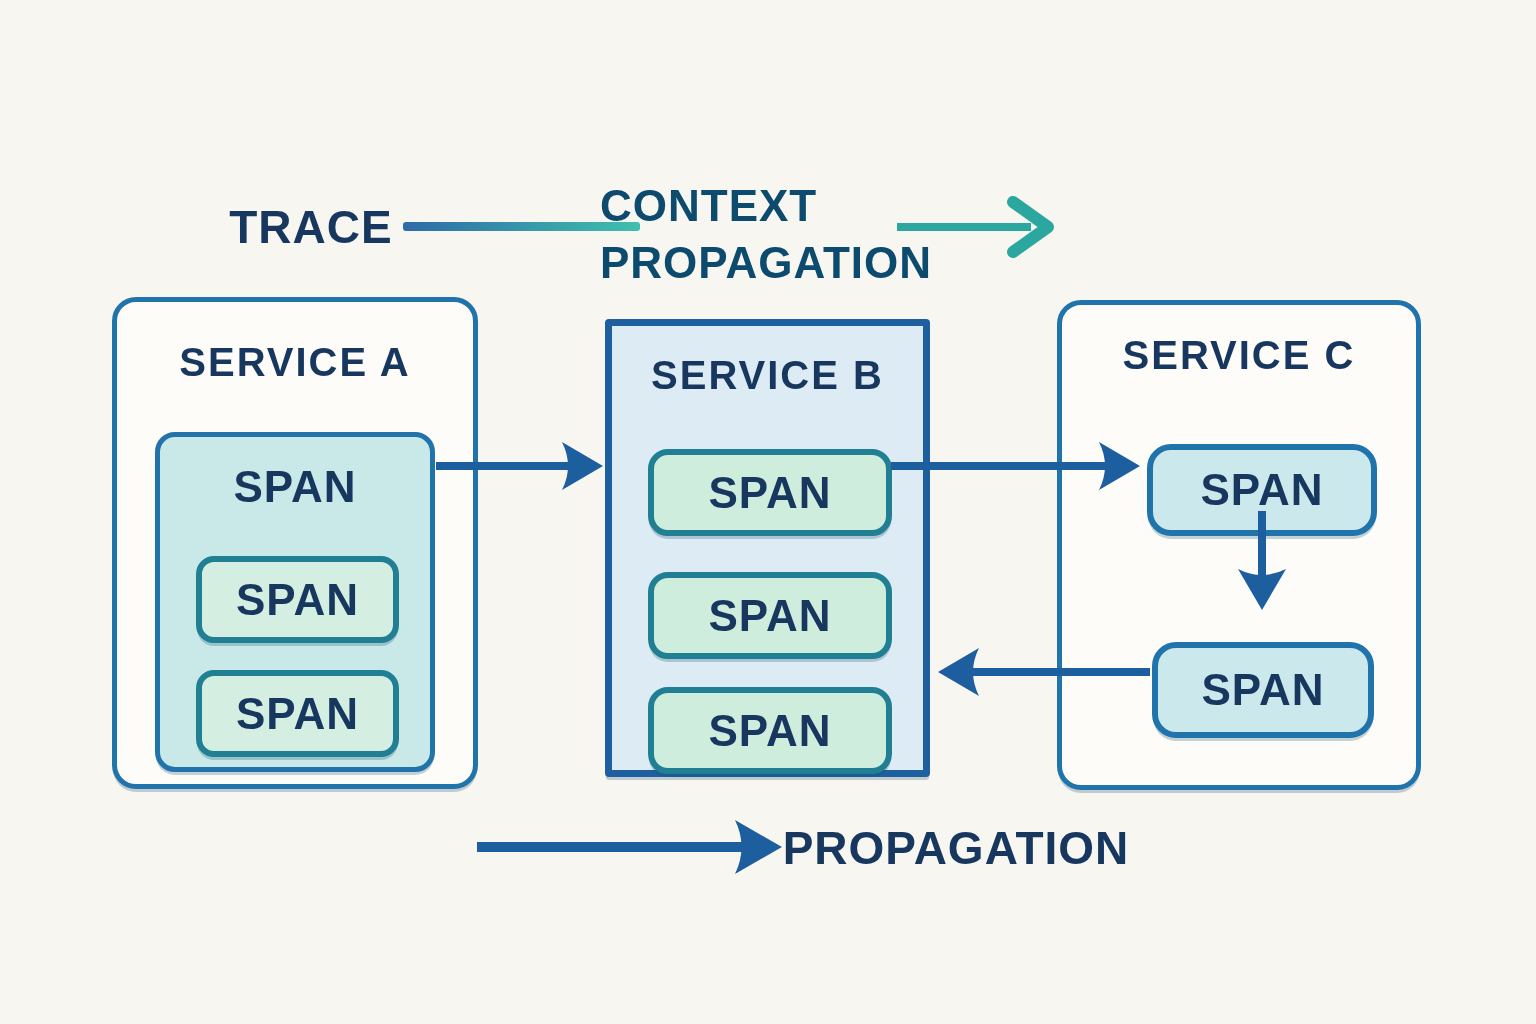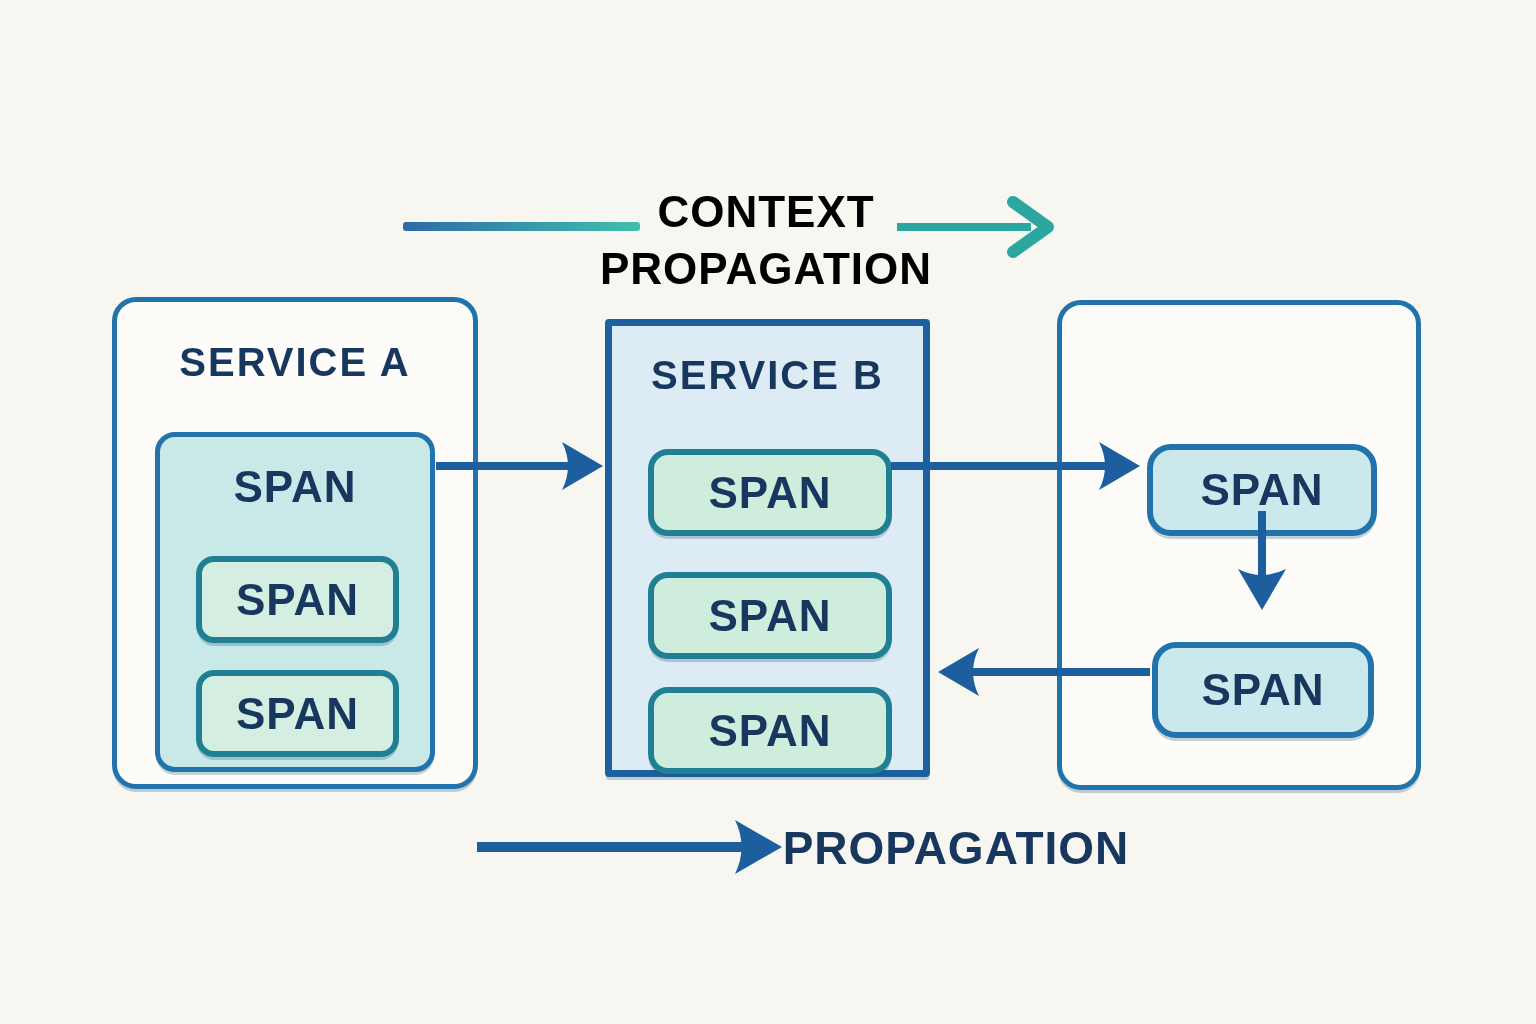--- a/index.html
+++ b/index.html
@@ -18,28 +18,27 @@
 
   
   .legend-text {
     position: absolute;
     transform: translate(-50%, -50%);
     white-space: nowrap;
     letter-spacing: 1px;
   }
   .trace-label   { left: 311px; top: 227px; font-size: 46px; }
   .context-label {
-    left: 766px; top: 240px;
+    left: 766px; top: 234px;
     transform: translate(-50%, -50%);
     position: absolute;
-    text-align: center;
     font-size: 44px;
     line-height: 57px;
     letter-spacing: 1px;
-    color: #000000;
+    color: #0c4a6e;
     white-space: nowrap;
   }
   .propagation-label { left: 956px; top: 848px; font-size: 46px; letter-spacing: 1px; }
 
   
   .service {
     position: absolute;
     box-sizing: border-box;
     border-radius: 24px;
     box-shadow: 0 4px 0 -1px rgba(23, 74, 115, 0.25);
@@ -168,20 +167,21 @@
       <line x1="1150" y1="672" x2="966" y2="672" stroke-width="8" stroke="#1d5f9e"></line>
       <path d="M938 672 L979 648 Q967 672 979 696 Z" fill="#1d5f9e"></path>
     </g>
 
     <g>
       <line x1="477" y1="847" x2="744" y2="847" stroke-width="10" stroke="#1d5f9e"></line>
       <path d="M782 847 L735 820 Q748 847 735 874 Z" fill="#1d5f9e"></path>
     </g>
   </svg>
 
+  <div class="legend-text trace-label">TRACE</div>
 
   <div class="context-label">
     <div>CONTEXT</div>
     <div>PROPAGATION</div>
   </div>
 
   <div class="service service-a">
     <div class="service-title">SERVICE A</div>
     <div class="span-box span-a-parent">
       <div class="span-a-parent-label">SPAN</div>
@@ -201,20 +201,21 @@
     </div>
     <div class="span-box span-b span-b-2">
       <span>SPAN</span>
     </div>
     <div class="span-box span-b span-b-3">
       <span>SPAN</span>
     </div>
   </div>
 
   <div class="service service-c">
+    <div class="service-title">SERVICE C</div>
     <div class="span-box span-c span-c-1">
       <span>SPAN</span>
     </div>
     <div class="span-box span-c span-c-2">
       <span>SPAN</span>
     </div>
   </div>
 
   <div class="legend-text propagation-label">PROPAGATION</div>
 

